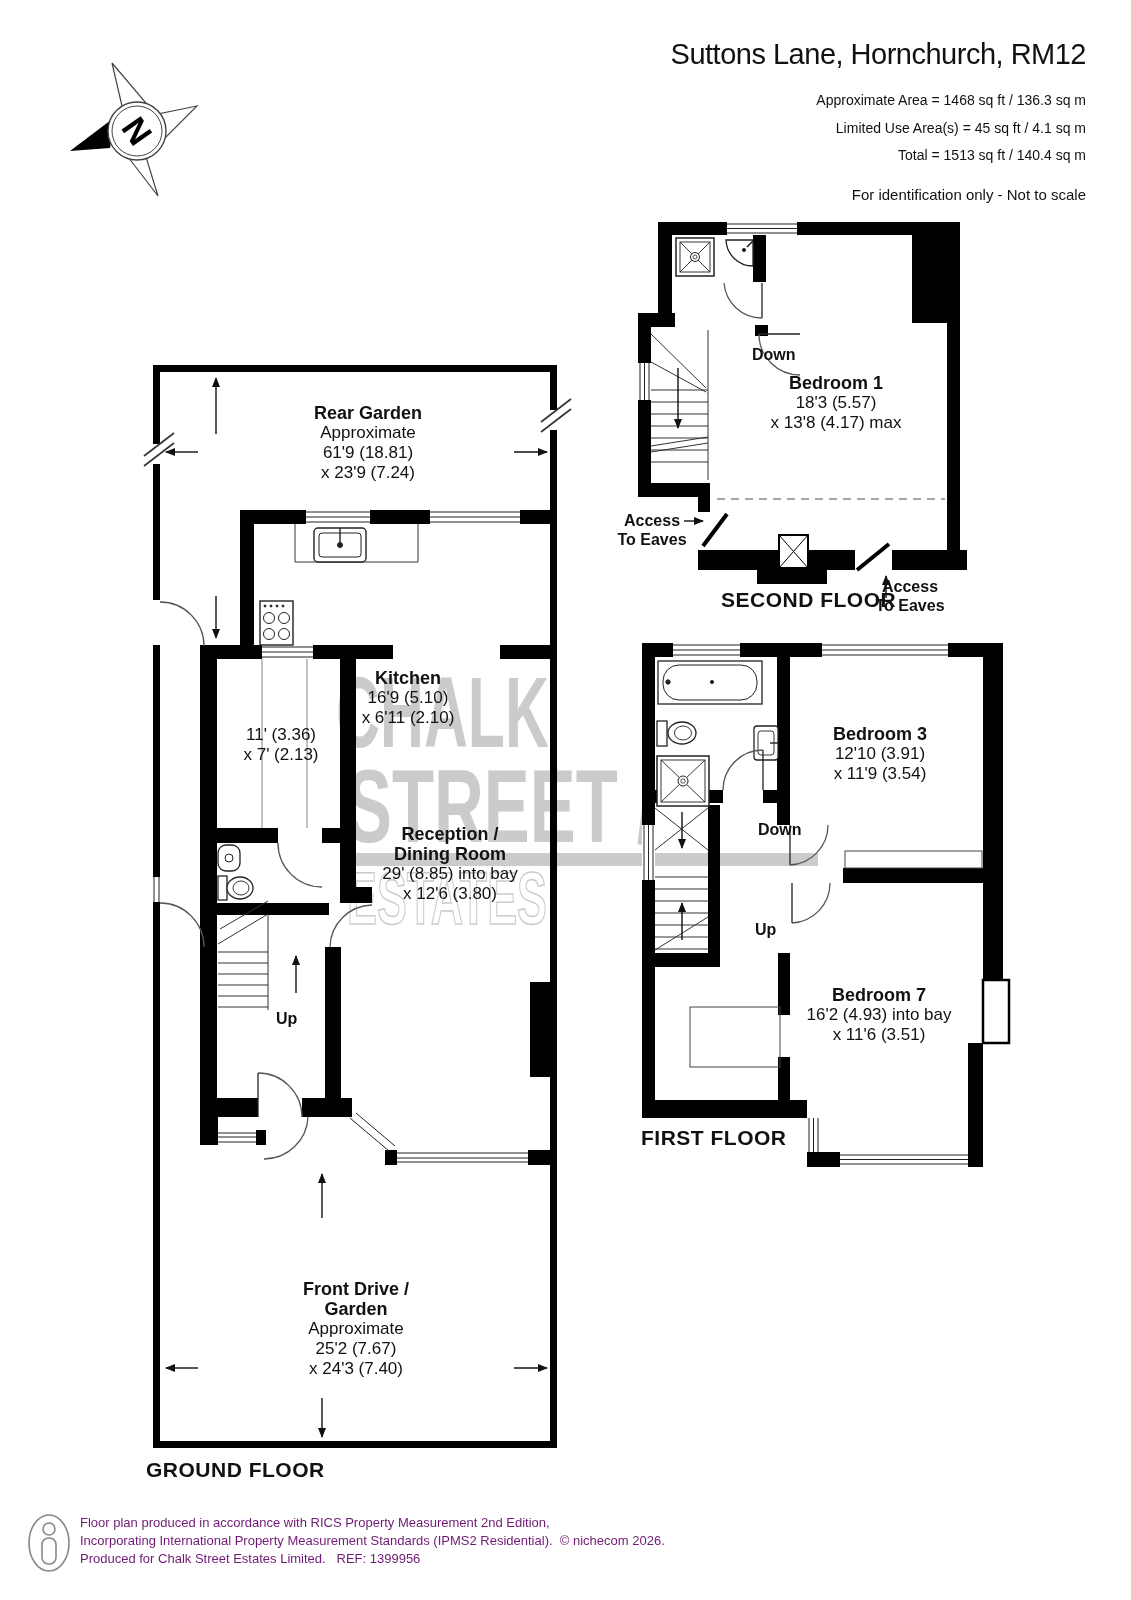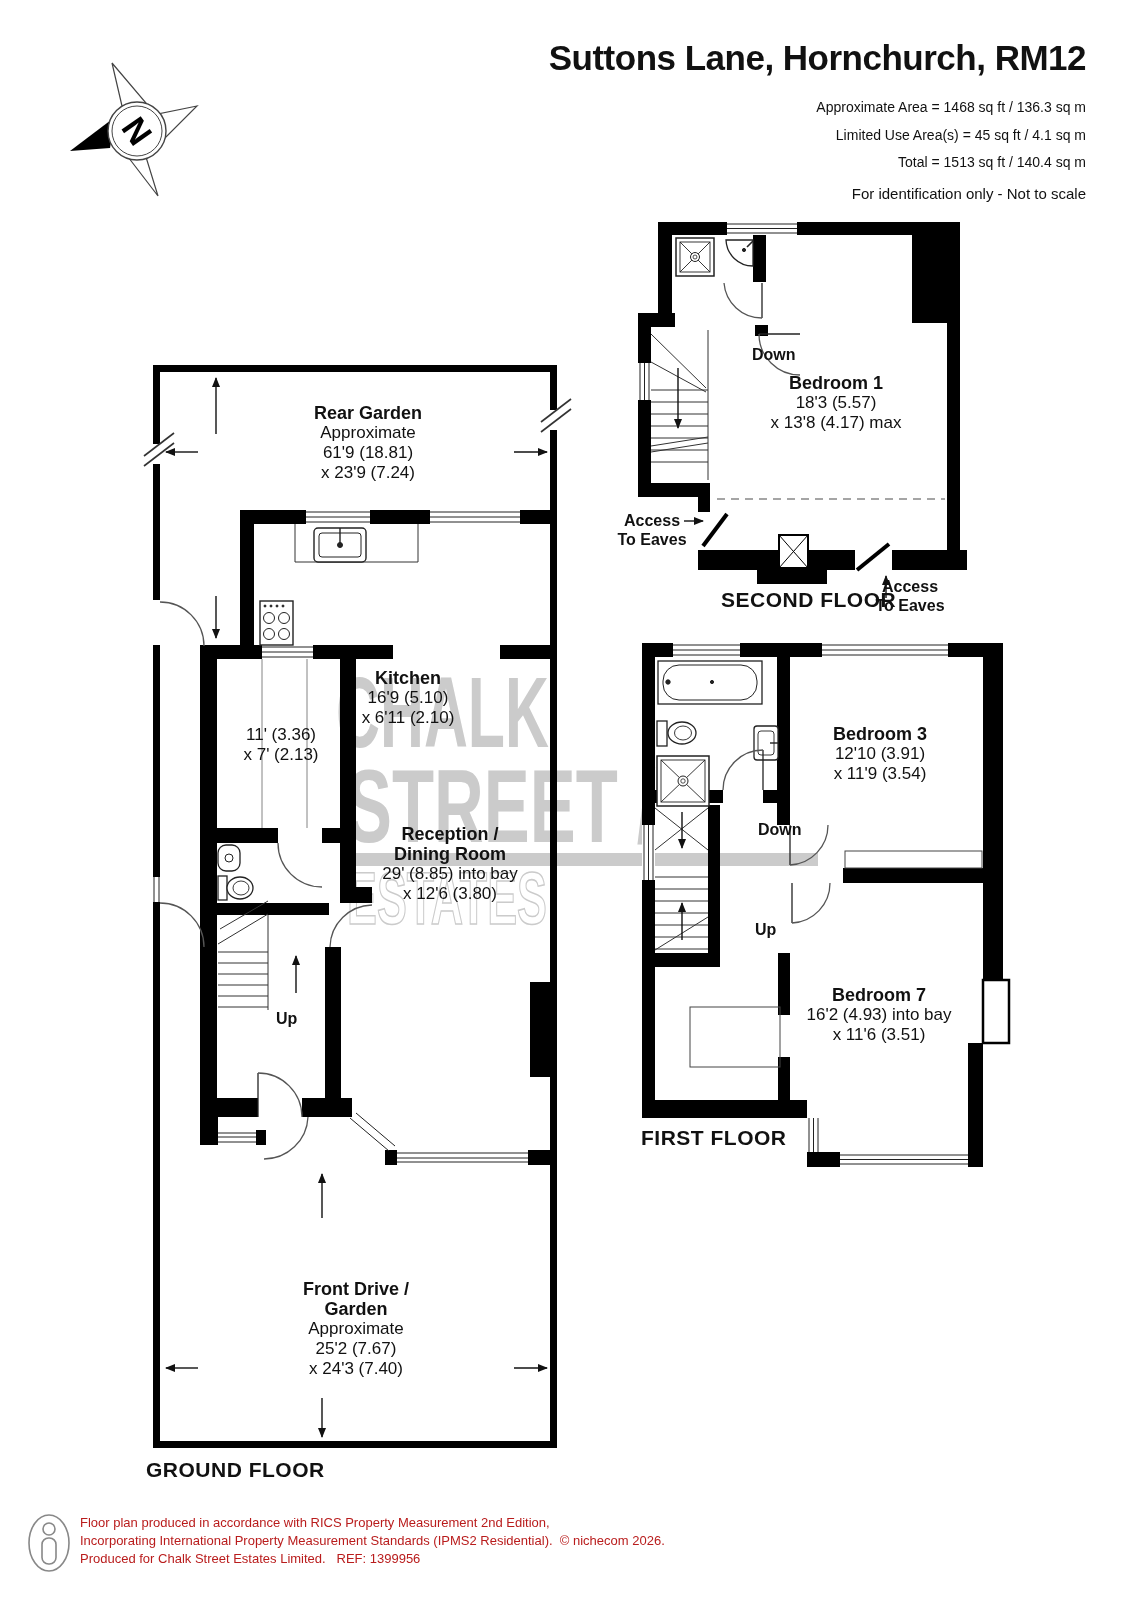--- a/index.html
+++ b/index.html
@@ -4,33 +4,33 @@
 <style>
   html,body{margin:0;padding:0;}
   body{width:1131px;height:1600px;position:relative;background:#fff;
        font-family:"Liberation Sans", sans-serif;color:#111;overflow:hidden;}
   #stage{position:absolute;inset:0;}
   
   #watermark{position:absolute;left:0;top:0;z-index:1;}
   #plan{position:absolute;left:0;top:0;z-index:2;}
   
   #header{position:absolute;right:45px;top:38px;text-align:right;z-index:3;}
-  #header .title{font-size:35px;font-weight:700;letter-spacing:-0.5px;margin:0 0 16px 15px;}
+  #header .title{font-size:29px;font-weight:400;letter-spacing:-0.5px;margin:0 0 16px 15px;}
   #header .area{font-size:14px;line-height:27.5px;}
-  #header .small{font-size:15px;margin-top:8px;}
+  #header .small{font-size:15px;margin-top:16px;}
   
   .lbl{position:absolute;transform:translateX(-50%);text-align:center;font-size:17px;
        line-height:20px;white-space:nowrap;z-index:3;}
   .lbl .rn{font-weight:700;font-size:18px;}
   .ftitle{position:absolute;font-weight:700;font-size:21px;letter-spacing:.5px;z-index:3;white-space:nowrap;}
   .slbl{position:absolute;font-weight:700;font-size:16px;z-index:3;white-space:nowrap;padding-left:44px;}
   .eaves{position:absolute;transform:translateX(-50%);text-align:center;font-weight:700;
          font-size:16px;line-height:19px;z-index:3;white-space:nowrap;}
   
-  #footer{position:absolute;left:80px;top:1514px;font-size:13px;line-height:18px;color:#b91c1c;z-index:3;}
+  #footer{position:absolute;left:80px;top:1514px;font-size:13px;line-height:18px;color:#701a75;z-index:3;}
   #footer-icon{position:absolute;left:26px;top:1512px;z-index:3;}
 </style>
 </head>
 <body>
 
 <div id="stage">
 
   <svg id="watermark" width="1131" height="1600" viewBox="0 0 1131 1600">
     <text x="336" y="747" font-size="100" font-weight="bold" fill="#cbcbcb" textLength="213" lengthAdjust="spacingAndGlyphs">CHALK</text>
     <text x="346" y="842" font-size="104" font-weight="bold" fill="#cbcbcb" textLength="310" lengthAdjust="spacingAndGlyphs">STREET /</text>

